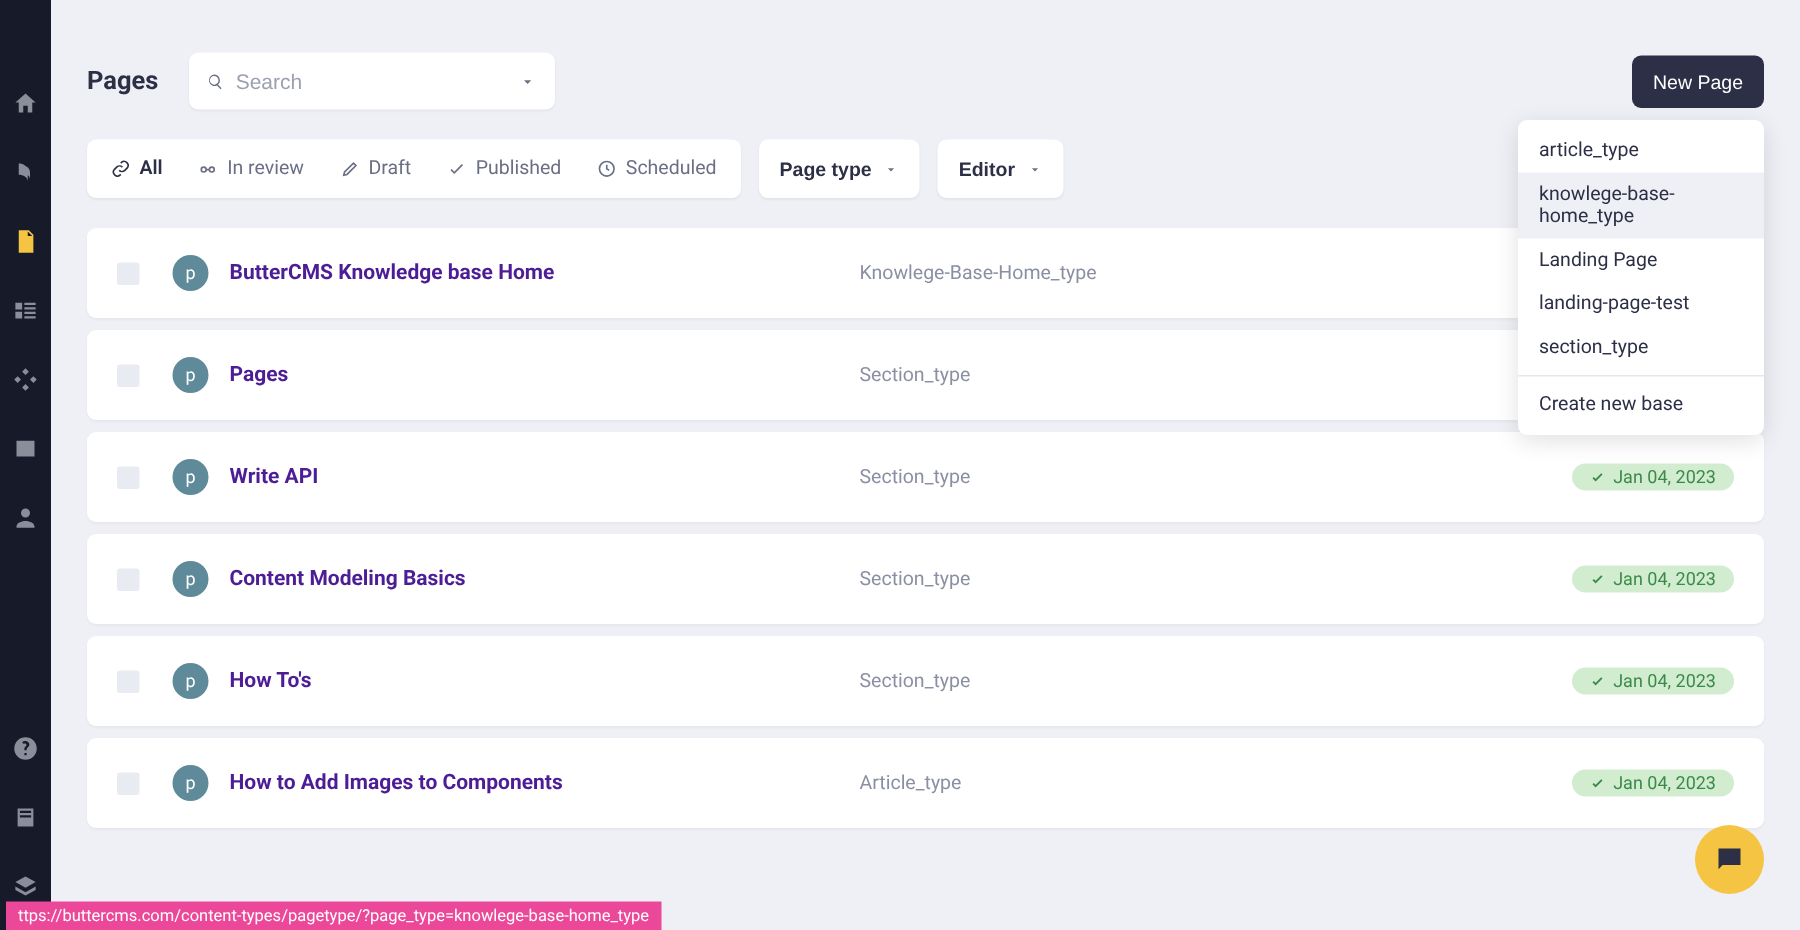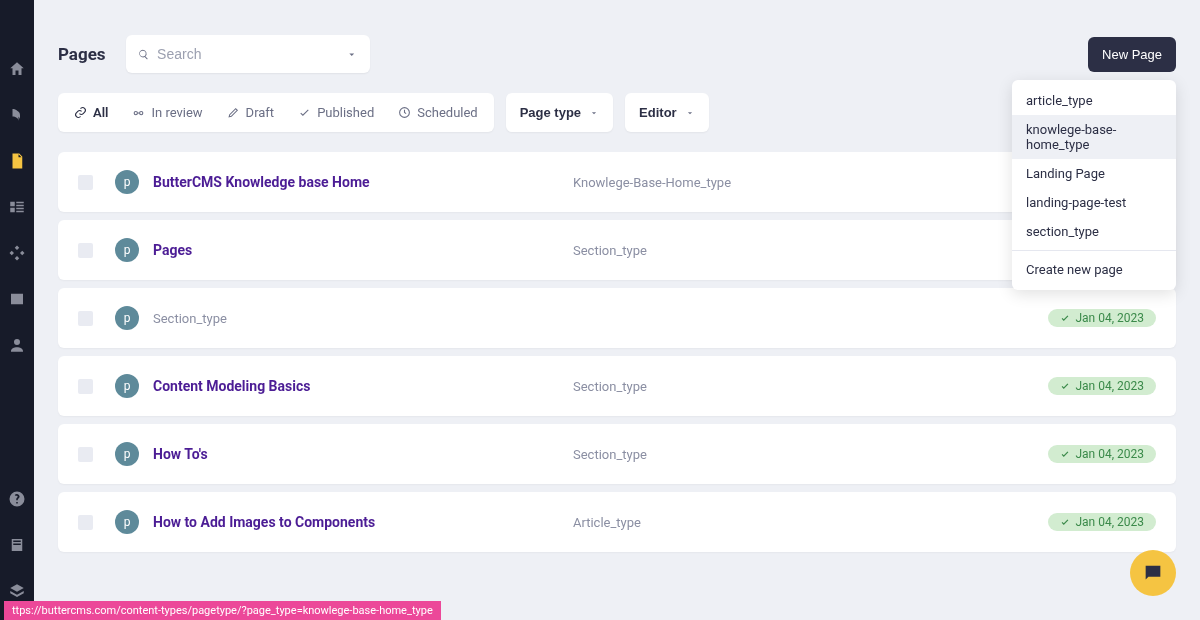--- a/index.html
+++ b/index.html
@@ -370,20 +370,21 @@
       <div class="row-date">
         <svg viewBox="0 0 24 24" fill="none" stroke="currentColor" stroke-width="3">
             <path d="M5 13l4 4L19 7"></path>
           </svg>
         <span>Jan 04, 2023</span>
       </div>
     </div>
     <div class="page-row">
       <div class="row-check"></div>
       <div class="row-badge">p</div>
+      <div class="row-title">Write API</div>
       <div class="row-type">Section_type</div>
       <div class="row-date">
         <svg viewBox="0 0 24 24" fill="none" stroke="currentColor" stroke-width="3">
             <path d="M5 13l4 4L19 7"></path>
           </svg>
         <span>Jan 04, 2023</span>
       </div>
     </div>
     <div class="page-row">
       <div class="row-check"></div>
@@ -423,21 +424,21 @@
     </div>
   </div>
 
   <div class="dropdown-menu">
     <div class="dropdown-item">article_type</div>
     <div class="dropdown-item highlighted">knowlege-base-home_type</div>
     <div class="dropdown-item">Landing Page</div>
     <div class="dropdown-item">landing-page-test</div>
     <div class="dropdown-item">section_type</div>
     <div class="dropdown-divider"></div>
-    <div class="dropdown-item">Create new page</div>
+    <div class="dropdown-item">Create new base</div>
   </div>
 </div>
 
 <div class="chat-bubble">
   <svg viewBox="0 0 24 24" fill="currentColor">
       <path d="M4 4h16v12H7l-3 3V4z"></path>
     </svg>
 </div>
 
 <div class="statusbar">ttps://buttercms.com/content-types/pagetype/?page_type=knowlege-base-home_type</div>

